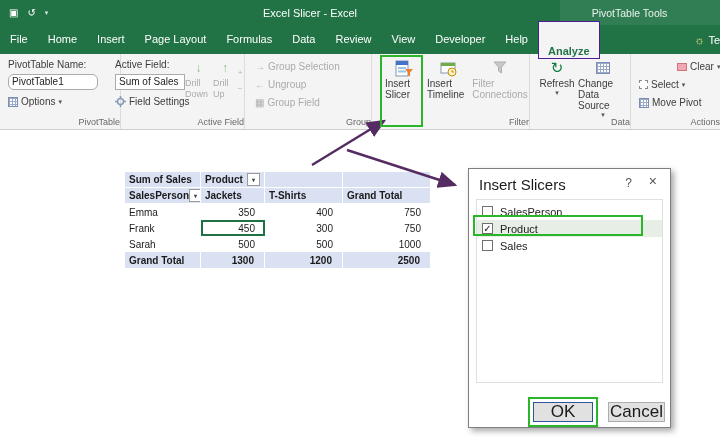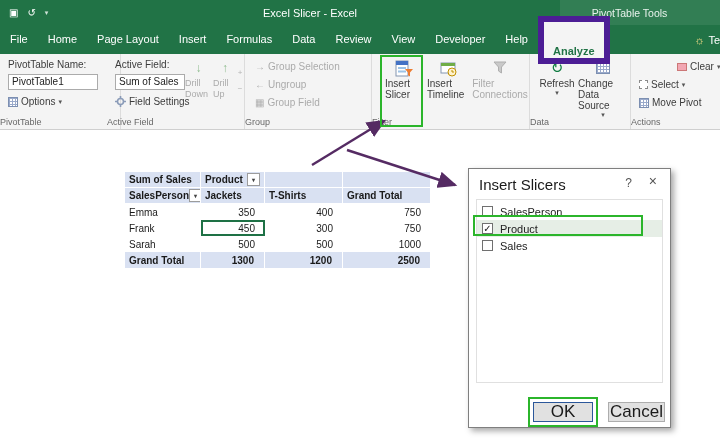--- a/index.html
+++ b/index.html
@@ -10,28 +10,28 @@
   .titlebar { position:absolute; top:0; left:0; width:720px; height:25px; background:#217346; color:#fff; display:flex; align-items:center; font-size:11px; z-index:3; }
   .qat { display:flex; align-items:center; gap:9px; margin-left:9px; font-size:10px; }
   .qat span { display:inline-block; }
   .tb-title { position:absolute; left:200px; width:220px; text-align:center; color:#fff; font-size:11px; }
   .ctx-band { position:absolute; left:560px; top:0; right:0; bottom:0; background:rgba(255,255,255,0.08); }
   .tb-context { position:absolute; left:572px; width:115px; text-align:center; color:#E8F2EC; font-size:10.5px; }
 
   
   .tabrow { position:absolute; top:25px; left:0; width:720px; height:29px; background:#217346; display:flex; align-items:center; color:#fff; font-size:11px; z-index:3; }
   .tab { padding:0 10px; line-height:29px; height:29px; white-space:nowrap; }
-  .tab.hl { height:32px; line-height:22px; background:#F4F4F4; color:#217346; border:6px solid #4c1d95; padding:18px 9px; font-weight:bold; }
+  .tab.hl { height:32px; line-height:22px; background:#F4F4F4; color:#217346; border:1px solid #4c1d95; padding:18px 9px; font-weight:bold; }
   .tellme { margin-left:auto; display:flex; align-items:center; gap:4px; padding-right:0; white-space:nowrap; overflow:hidden; }
   .bulb { font-size:11px; color:#FFE28A; }
 
   
   .ribbon { position:absolute; top:54px; left:0; width:720px; height:76px; background:#F4F4F4; border-bottom:1px solid #CFCFCF; font-size:10px; color:#444; z-index:2; }
   .rgroup { position:absolute; top:0; bottom:0; border-right:1px solid #DCDCDC; }
-  .glabel { position:absolute; bottom:2px; left:0; right:0; text-align:left; font-size:9px; color:#686868; white-space:nowrap; overflow:hidden; }
+  .glabel { position:absolute; bottom:2px; left:0; right:0; text-align:right; font-size:9px; color:#686868; white-space:nowrap; overflow:hidden; }
   .rlabel { position:absolute; font-size:10px; color:#3C3C3C; white-space:nowrap; }
   .tbox { position:absolute; height:16px; background:#fff; border:1px solid #ABABAB; font-size:10px; color:#222; padding:1px 3px; white-space:nowrap; overflow:hidden; }
   .smallbtn { position:absolute; display:flex; align-items:center; gap:3px; white-space:nowrap; color:#3C3C3C; }
   .caret { font-size:7px; color:#555; }
   .bigbtn { position:absolute; display:flex; flex-direction:column; align-items:center; }
   .bigbtn .bicon { height:20px; display:flex; align-items:center; justify-content:center; }
   .bigbtn .blbl { font-size:10px; line-height:11px; text-align:left; color:#3C3C3C; }
   .disabled, .disabled .blbl { color:#ABABAB !important; }
   .gridico { width:10px; height:10px; border:1px solid #7C8FB1; background-image:linear-gradient(to right,#9AAACB 1px,transparent 1px),linear-gradient(to bottom,#9AAACB 1px,transparent 1px); background-size:3px 3px; background-color:#fff; }
   .dashbox { width:9px; height:9px; border:1px dashed #8A8A8A; background:#fff; }
@@ -80,40 +80,40 @@
     <span class="caret" style="color:#cfe3d8">▾</span>
   </div>
   <div class="tb-title">Excel Slicer  -  Excel</div>
   <div class="ctx-band"></div>
   <div class="tb-context">PivotTable Tools</div>
 </div>
 
 <div class="tabrow">
   <div class="tab">File</div>
   <div class="tab">Home</div>
+  <div class="tab">Insert</div>
   <div class="tab">Page Layout</div>
-  <div class="tab">Insert</div>
   <div class="tab">Formulas</div>
   <div class="tab">Data</div>
   <div class="tab">Review</div>
   <div class="tab">View</div>
   <div class="tab">Developer</div>
   <div class="tab">Help</div>
   <div class="tab hl">Analyze</div>
   <div class="tellme">
     <span class="bulb">☼</span>
     <span>Te</span>
   </div>
 </div>
 
 <div class="ribbon">
 
   <div class="rgroup" style="left:0;width:121px;">
     <div class="rlabel" style="left:8px;top:5px;">PivotTable Name:</div>
-    <div class="tbox" style="left:8px;top:20px;width:90px;">PivotTable1</div>
+    <div class="tbox" style="left:8px;top:20px;width:90px;border-radius:6px;">PivotTable1</div>
     <div class="smallbtn" style="left:8px;top:42px;">
       <span class="gridico"></span>
       <span>Options</span>
       <span class="caret">▾</span>
     </div>
     <div class="glabel">PivotTable</div>
   </div>
 
   <div class="rgroup" style="left:107px;width:138px;">
     <div class="rlabel" style="left:8px;top:5px;">Active Field:</div>

